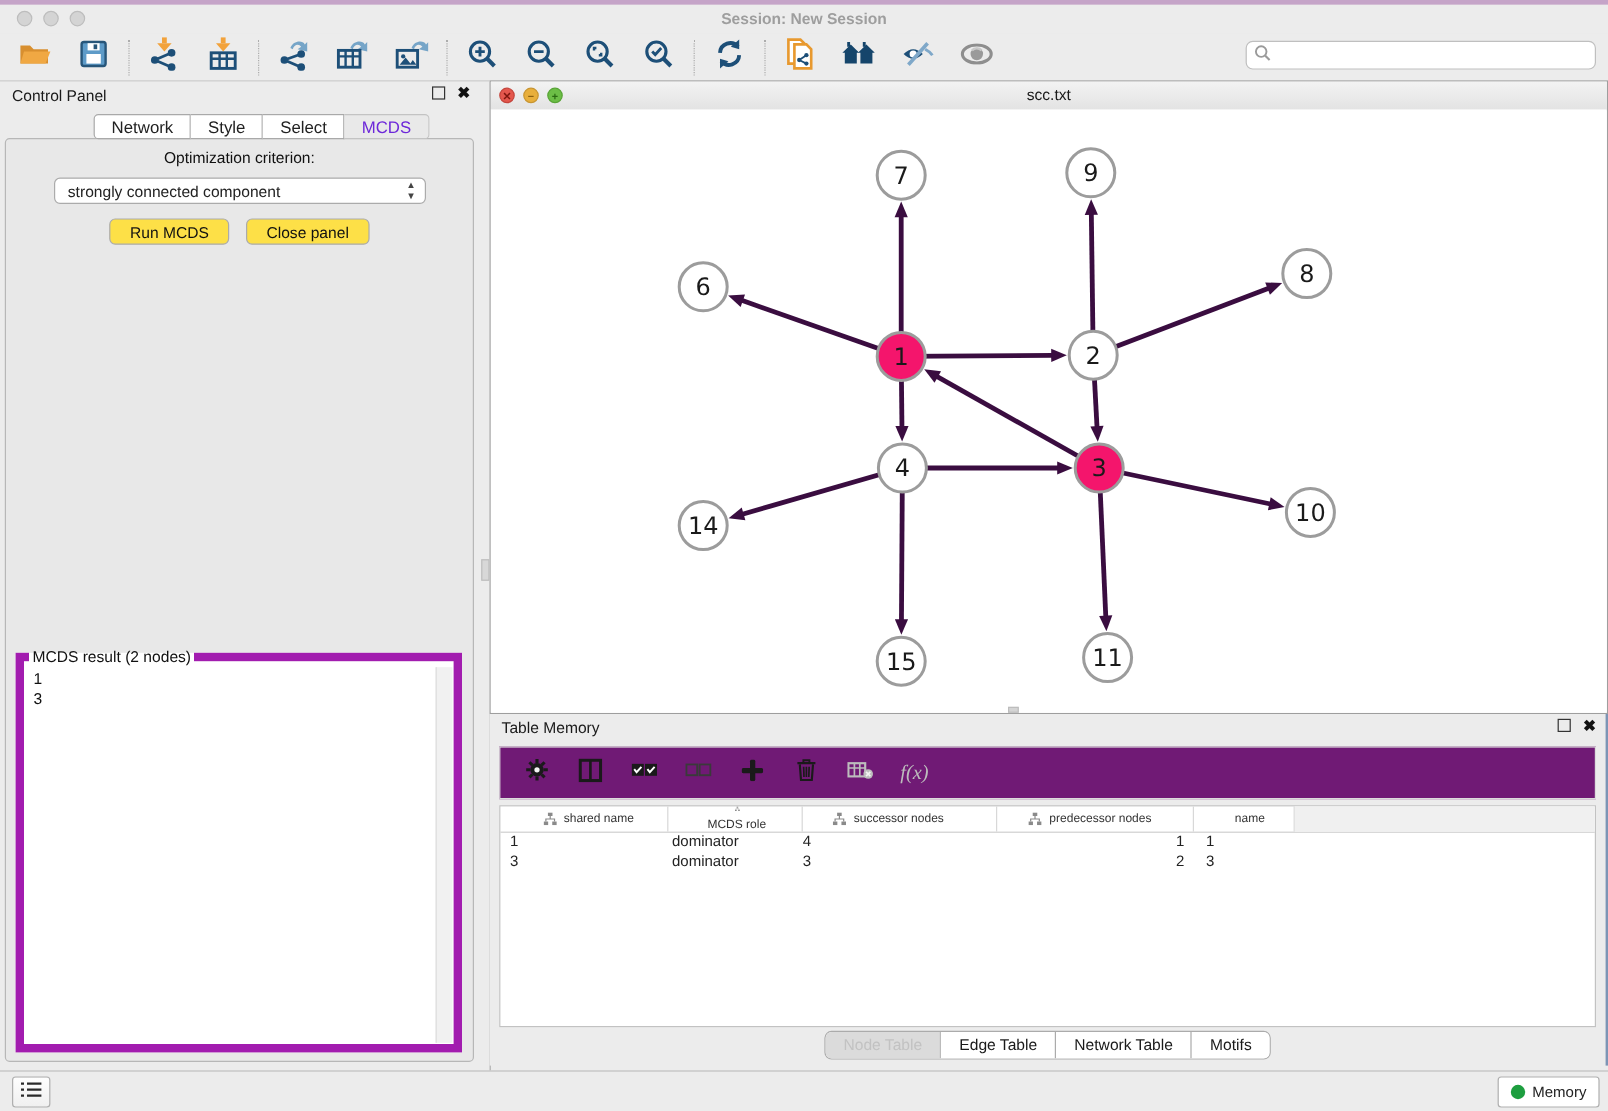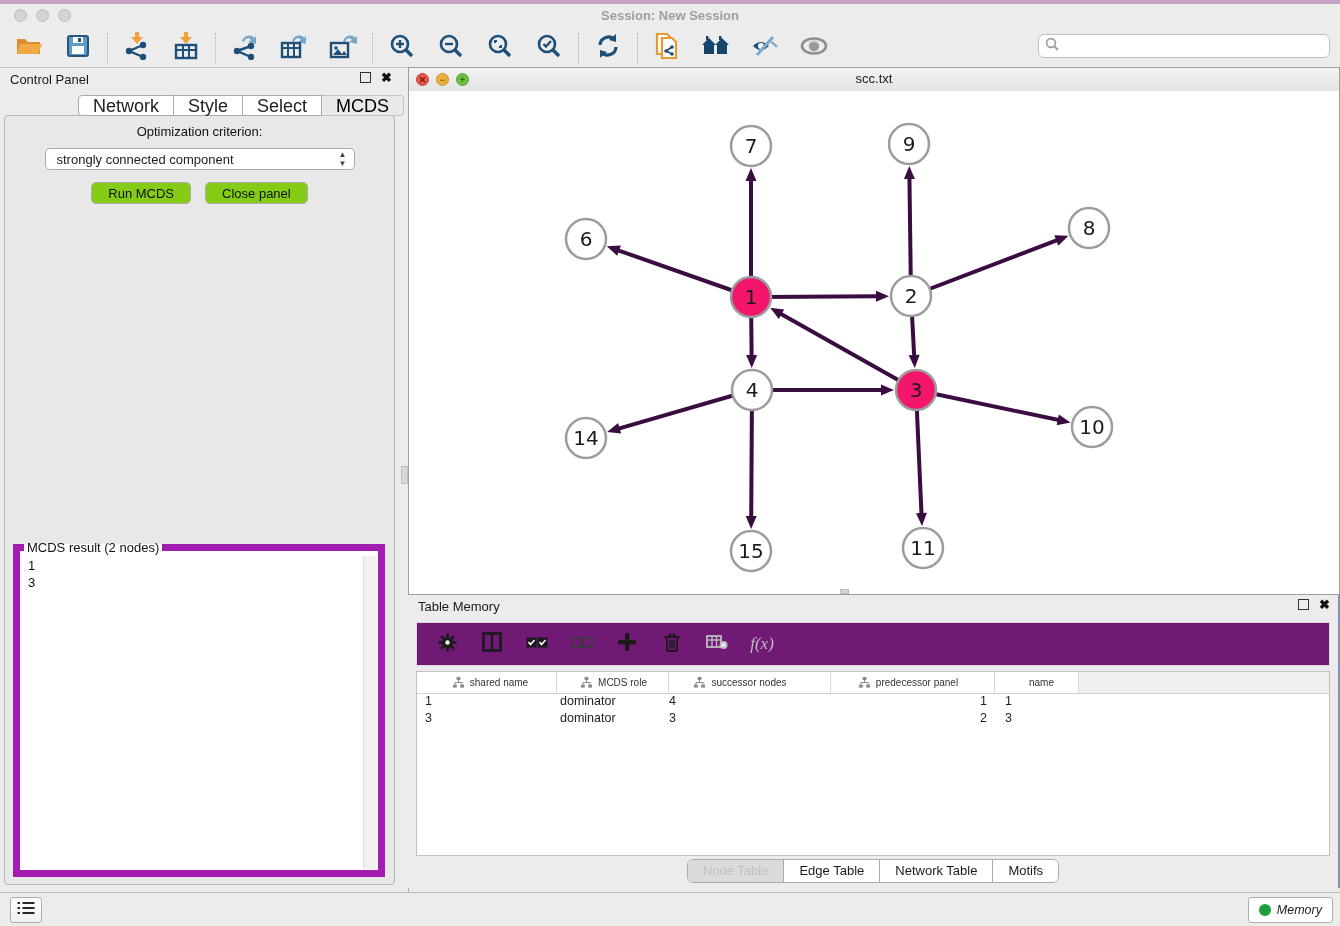--- a/index.html
+++ b/index.html
@@ -21,32 +21,32 @@
                border:1px solid #BFBFBF;border-radius:6px;box-sizing:border-box;display:flex;align-items:center;padding-left:6px;}
   .search-wrap input{border:none;outline:none;flex:1;height:18px;font-size:13px;background:transparent;margin-left:4px;}
   
   .control-panel{position:absolute;left:0;top:68px;width:400px;bottom:33px;background:#ECECEC;}
   .panel-header{height:24px;position:relative;font-size:13px;color:#1A1A1A;}
   .panel-header .ph-title{position:absolute;left:10px;top:4px;}
   .ph-icons{position:absolute;right:8px;top:4px;display:flex;gap:10px;align-items:center;}
   .float-ic{width:9px;height:9px;border:1.5px solid #333;display:inline-block;}
   .close-ic{font-size:13px;font-weight:bold;color:#111;line-height:11px;}
   .cp-tabs{position:absolute;left:78px;top:27px;display:flex;height:21px;z-index:3;}
-  .cp-tab{padding:0 14px;line-height:20px;font-size:18px;background:#FFF;border:1px solid #A9A9A9;border-left:none;cursor:pointer;text-align:right;}
+  .cp-tab{padding:0 14px;line-height:20px;font-size:14px;background:#FFF;border:1px solid #A9A9A9;border-left:none;cursor:pointer;text-align:right;}
   .cp-tab:first-child{border-left:1px solid #A9A9A9;border-radius:4px 0 0 4px;}
   .cp-tab:last-child{border-radius:0 4px 4px 0;}
-  .cp-tab.active{background:#E9E9E9;color:#000000;border-color:#C3C3C3;}
+  .cp-tab.active{background:#E9E9E9;color:#6d28d9;border-color:#C3C3C3;}
   .cp-content{position:absolute;left:4px;right:5px;top:47px;bottom:8px;background:#E8E8E8;
               border:1px solid #B7B7B7;border-radius:4px;}
   .opt-label{text-align:center;margin-top:8px;font-size:13px;color:#111;}
   .select-box{position:relative;margin:9px auto 0;width:310px;height:22px;background:#FFF;border:1px solid #ABABAB;
               border-radius:5px;font-size:13px;line-height:21px;padding-left:11px;box-sizing:border-box;cursor:pointer;}
   .select-arrows{position:absolute;right:7px;top:1px;font-size:8px;color:#444;line-height:9px;text-align:center;}
   .btn-row{display:flex;justify-content:center;gap:14px;margin-top:12px;}
-  .cp-btn{height:22px;background:#84cc16;border:1px solid #ABABAB;border-radius:5px;font-size:13px;
+  .cp-btn{height:22px;background:#fde047;border:1px solid #ABABAB;border-radius:5px;font-size:13px;
           font-family:"Liberation Sans",sans-serif;padding:0 16px;cursor:pointer;color:#111;}
   fieldset.result{position:absolute;left:8px;right:9px;top:424px;bottom:7px;margin:0;padding:0;
                   border:7px solid #a21caf;background:#FFF;}
   fieldset.result legend{font-size:13px;color:#111;margin-left:4px;padding:0 3px;background:transparent;}
   .result-inner{position:absolute;left:1px;right:14px;top:2px;bottom:1px;background:#FFF;overflow:hidden;}
   .result-line{font-size:13px;line-height:17px;padding-left:7px;color:#111;}
   .result-scroll{position:absolute;top:1px;bottom:1px;right:1px;width:13px;background:#F1F1F1;border-left:1px solid #DCDCDC;}
   .v-splitter{position:absolute;left:400px;top:68px;width:8px;bottom:33px;background:#ECECEC;border-right:1px solid #ADADAD;}
   .v-grip{position:absolute;left:1px;top:398px;width:5px;height:16px;background:#D8D8D8;border:1px solid #BDBDBD;}
   
@@ -67,35 +67,35 @@
               display:flex;align-items:center;gap:23px;padding-left:19px;}
   .tp-ic{display:flex;align-items:center;justify-content:center;width:22px;height:22px;cursor:pointer;}
   .fx{font-family:"Liberation Serif",serif;font-style:italic;font-size:17px;color:#BDBDBD;}
   .tp-table{margin:5px 8px 0 8px;background:#FFF;border:1px solid #C2C2C2;height:183px;position:relative;}
   .th-row{display:flex;height:21px;border-bottom:1px solid #CFCFCF;font-size:10px;color:#333;}
   .th-cell{display:flex;align-items:center;justify-content:center;gap:6px;border-right:1px solid #D8D8D8;box-sizing:border-box;cursor:pointer;}
   .th-fill{flex:1;background:#F0F0F0;}
   .tr-row{display:flex;height:17px;font-size:12.5px;color:#222;cursor:pointer;}
   .td{box-sizing:border-box;overflow:hidden;white-space:nowrap;}
   .c0{width:140px;padding-left:8px;}
-  .c1{width:112px;padding-left:3px;}
+  .c1{width:112px;padding-left:3px;flex-direction:column;}
   .c2{width:162px;text-align:left;padding-right:18px;}
   .c3{width:164px;text-align:right;padding-right:8px;}
   .c4{width:84px;padding-left:10px;}
   .tp-tabs{position:absolute;left:0;right:0;bottom:5px;text-align:center;}
   .tab-group{display:inline-flex;border:1px solid #ABABAB;border-radius:6px;overflow:hidden;background:#FFF;}
   .tp-tab{padding:0 15px;height:22px;line-height:21px;font-size:13px;background:#FFF;border-left:1px solid #ABABAB;cursor:pointer;color:#1A1A1A;}
   .tp-tab:first-child{border-left:none;}
   .tp-tab.active{background:#DBDBDB;color:#C2C2C2;}
   
   .statusbar{position:absolute;left:0;right:0;bottom:0;height:33px;background:#ECECEC;border-top:1px solid #BEBEBE;}
   .sb-left{position:absolute;left:10px;top:4px;width:30px;height:24px;background:linear-gradient(#FEFEFE,#F0F0F0);
            border:1px solid #AFAFAF;border-radius:3px;display:flex;align-items:center;justify-content:center;cursor:pointer;}
   .sb-mem{position:absolute;right:7px;top:4px;height:24px;background:#FFF;border:1px solid #AFAFAF;border-radius:3px;
-          display:flex;align-items:center;gap:6px;padding:0 10px;font-size:12.5px;cursor:pointer;font-style:italic;}
+          display:flex;align-items:center;gap:6px;padding:0 10px;font-size:12.5px;cursor:pointer;}
   .mem-dot{width:12px;height:12px;border-radius:50%;background:#1D9E3F;}
 </style>
 </head>
 <body>
 
 <div class="accent-strip"></div>
 <div class="titlebar">
   <div class="traffic">
     <span class="tdot"></span>
     <span class="tdot"></span>
@@ -496,21 +496,21 @@
           </svg>
           <span>successor nodes</span>
         </span>
       <span class="th-cell c3">
           <svg width="11" height="11" viewBox="0 0 11 11">
             <rect x="3.6" y="0" width="3.8" height="3" fill="#8A8A8A"></rect>
             <rect x="0" y="7.6" width="3.8" height="3" fill="#8A8A8A"></rect>
             <rect x="7.2" y="7.6" width="3.8" height="3" fill="#8A8A8A"></rect>
             <path d="M5.5 3 L5.5 5.5 M1.9 7.6 L1.9 5.5 L9.1 5.5 L9.1 7.6" fill="none" stroke="#8A8A8A" stroke-width="1"></path>
           </svg>
-          <span>predecessor panel</span>
+          <span>predecessor nodes</span>
         </span>
       <span class="th-cell c4" style="justify-content:center;">
           <span>name</span>
         </span>
       <span class="th-fill"></span>
     </div>
     <div class="tr-row">
       <span class="td c0">1</span>
       <span class="td c1">dominator</span>
       <span class="td c2">4</span>

